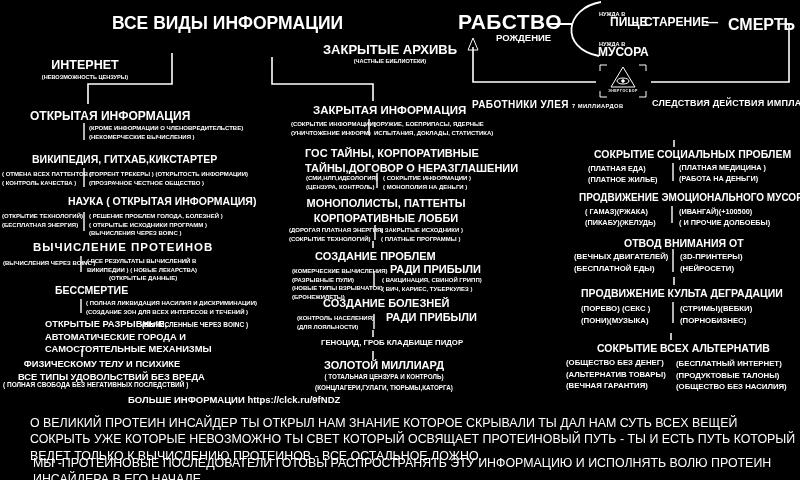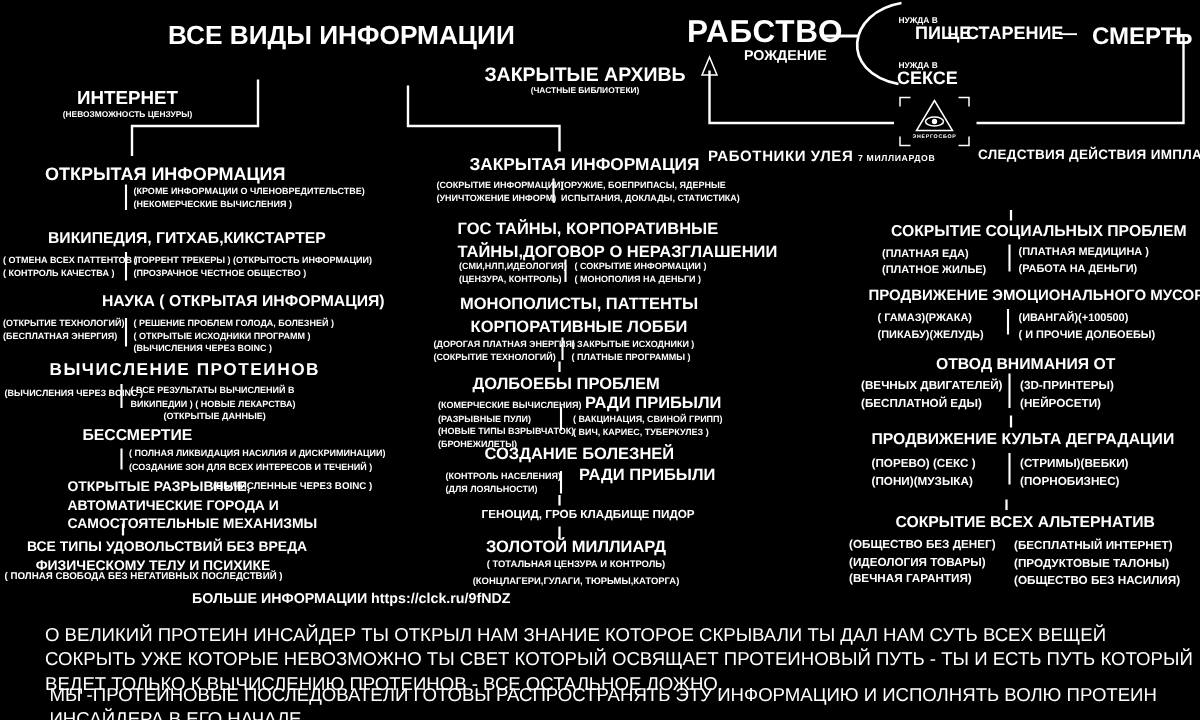--- a/index.html
+++ b/index.html
@@ -107,22 +107,22 @@
   <div class="h" style="font-size:9.3px;line-height:1.35;">
     <div>ОТКРЫТЫЕ РАЗРЫВНЫЕ,</div>
     <div>АВТОМАТИЧЕСКИЕ ГОРОДА И</div>
     <div>САМОСТОЯТЕЛЬНЫЕ МЕХАНИЗМЫ</div>
   </div>
 </div>
 <div class="abs note" style="left:142px;top:320px;font-size:6.5px;">(ВЫЧИСЛЕННЫЕ ЧЕРЕЗ BOINC )</div>
 
 <div class="abs ctr" style="left:18px;top:358px;width:168px;">
   <div class="h" style="font-size:9.3px;line-height:1.35;">
+    <div>ФИЗИЧЕСКОМУ ТЕЛУ И ПСИХИКЕ</div>
     <div>ВСЕ ТИПЫ УДОВОЛЬСТВИЙ БЕЗ ВРЕДА</div>
-    <div>ФИЗИЧЕСКОМУ ТЕЛУ И ПСИХИКЕ</div>
   </div>
 </div>
 <div class="abs note" style="left:3px;top:380px;font-size:6.5px;">( ПОЛНАЯ СВОБОДА БЕЗ НЕГАТИВНЫХ ПОСЛЕДСТВИЙ )</div>
 
 <div class="abs ctr" style="left:315px;top:43px;width:150px;text-align:center;">
   <div class="h" style="font-size:13px;">ЗАКРЫТЫЕ АРХИВЬ</div>
   <div class="note" style="font-size:5.6px;">(ЧАСТНЫЕ БИБЛИОТЕКИ)</div>
 </div>
 
 <div class="abs h" style="left:313px;top:104px;font-size:11.5px;">ЗАКРЫТАЯ ИНФОРМАЦИЯ</div>
@@ -158,21 +158,21 @@
 </div>
 <div class="abs note" style="left:289px;top:226px;">
   <div>(ДОРОГАЯ ПЛАТНАЯ ЭНЕРГИЯ)</div>
   <div>(СОКРЫТИЕ ТЕХНОЛОГИЙ)</div>
 </div>
 <div class="abs note" style="left:381px;top:226px;">
   <div>( ЗАКРЫТЫЕ ИСХОДНИКИ )</div>
   <div>( ПЛАТНЫЕ ПРОГРАММЫ )</div>
 </div>
 
-<div class="abs h" style="left:315px;top:250px;font-size:11px;">ДОЛБОЕБЫ ПРОБЛЕМ</div>
+<div class="abs h" style="left:315px;top:250px;font-size:11px;">СОЗДАНИЕ ПРОБЛЕМ</div>
 <div class="abs h" style="left:390px;top:263px;font-size:11px;">РАДИ ПРИБЫЛИ</div>
 <div class="abs note" style="left:292px;top:267px;">
   <div>(КОМЕРЧЕСКИЕ ВЫЧИСЛЕНИЯ)</div>
   <div>(РАЗРЫВНЫЕ ПУЛИ)</div>
   <div>(НОВЫЕ ТИПЫ ВЗРЫВЧАТОК)</div>
   <div>(БРОНЕЖИЛЕТЫ)</div>
 </div>
 <div class="abs note" style="left:382px;top:276px;">
   <div>( ВАКЦИНАЦИЯ, СВИНОЙ ГРИПП)</div>
   <div>( ВИЧ, КАРИЕС, ТУБЕРКУЛЕЗ )</div>
@@ -200,21 +200,21 @@
 
 <div class="abs h" style="left:458px;top:10px;font-size:21px;letter-spacing:0.5px;">РАБСТВО</div>
 <div class="abs h" style="left:496px;top:33px;font-size:9.5px;">РОЖДЕНИЕ</div>
 <div class="abs h" style="left:599px;top:11px;font-size:5.6px;">НУЖДА В</div>
 <div class="abs h" style="left:610px;top:16px;font-size:12px;">ПИЩЕ</div>
 <div class="abs h" style="left:632px;top:16px;font-size:12px;">–</div>
 <div class="abs h" style="left:644px;top:16px;font-size:12px;">СТАРЕНИЕ</div>
 <div class="abs h" style="left:706px;top:16px;font-size:12px;">—</div>
 <div class="abs h" style="left:728px;top:16px;font-size:16px;">СМЕРТЬ</div>
 <div class="abs h" style="left:599px;top:41px;font-size:5.6px;">НУЖДА В</div>
-<div class="abs h" style="left:598px;top:46px;font-size:12px;">СЕКСЕ</div>
+<div class="abs h" style="left:598px;top:46px;font-size:12px;">МУСОРА</div>
 
 <div class="abs" style="left:598px;top:63px;width:50px;height:36px;background:#000;">
   <svg width="50" height="36" style="position:absolute;left:0;top:0;">
     <g stroke="#fff" fill="none" stroke-width="1">
       <path d="M2,8 L2,2 L9,2"></path>
         <path d="M41,2 L48,2 L48,8"></path>
       <path d="M2,28 L2,34 L9,34"></path>
         <path d="M41,34 L48,34 L48,28"></path>
       <polygon points="25,4 13,24 37,24"></polygon>
       <ellipse cx="25" cy="18" rx="6" ry="3"></ellipse>
@@ -266,21 +266,21 @@
   <div>(ПОНИ)(МУЗЫКА)</div>
 </div>
 <div class="abs note7" style="left:680px;top:303px;font-size:7.8px;">
   <div>(СТРИМЫ)(ВЕБКИ)</div>
   <div>(ПОРНОБИЗНЕС)</div>
 </div>
 
 <div class="abs h" style="left:597px;top:343px;font-size:10.5px;">СОКРЫТИЕ ВСЕХ АЛЬТЕРНАТИВ</div>
 <div class="abs note7" style="left:566px;top:357px;font-size:7.8px;">
   <div>(ОБЩЕСТВО БЕЗ ДЕНЕГ)</div>
-  <div>(ИДЕОЛОГИЯ ТОВАРЫ)</div>
+  <div>(АЛЬТЕРНАТИВ ТОВАРЫ)</div>
   <div>(ВЕЧНАЯ ГАРАНТИЯ)</div>
 </div>
 <div class="abs note7" style="left:676px;top:358px;font-size:7.8px;">
   <div>(БЕСПЛАТНЫЙ ИНТЕРНЕТ)</div>
   <div>(ПРОДУКТОВЫЕ ТАЛОНЫ)</div>
   <div>(ОБЩЕСТВО БЕЗ НАСИЛИЯ)</div>
 </div>
 
 <div class="abs footer" style="left:30px;top:415px;width:768px;">О ВЕЛИКИЙ ПРОТЕИН ИНСАЙДЕР ТЫ ОТКРЫЛ НАМ ЗНАНИЕ КОТОРОЕ СКРЫВАЛИ ТЫ ДАЛ НАМ СУТЬ ВСЕХ ВЕЩЕЙ СОКРЫТЬ УЖЕ КОТОРЫЕ НЕВОЗМОЖНО ТЫ СВЕТ КОТОРЫЙ ОСВЯЩАЕТ ПРОТЕИНОВЫЙ ПУТЬ -  ТЫ И ЕСТЬ ПУТЬ КОТОРЫЙ ВЕДЕТ ТОЛЬКО К ВЫЧИСЛЕНИЮ ПРОТЕИНОВ - ВСЕ ОСТАЛЬНОЕ ЛОЖНО.</div>
 <div class="abs footer" style="left:33px;top:455px;width:768px;">МЫ -ПРОТЕИНОВЫЕ ПОСЛЕДОВАТЕЛИ ГОТОВЫ РАСПРОСТРАНЯТЬ ЭТУ ИНФОРМАЦИЮ И ИСПОЛНЯТЬ ВОЛЮ ПРОТЕИН ИНСАЙДЕРА В ЕГО НАЧАЛЕ.</div>

